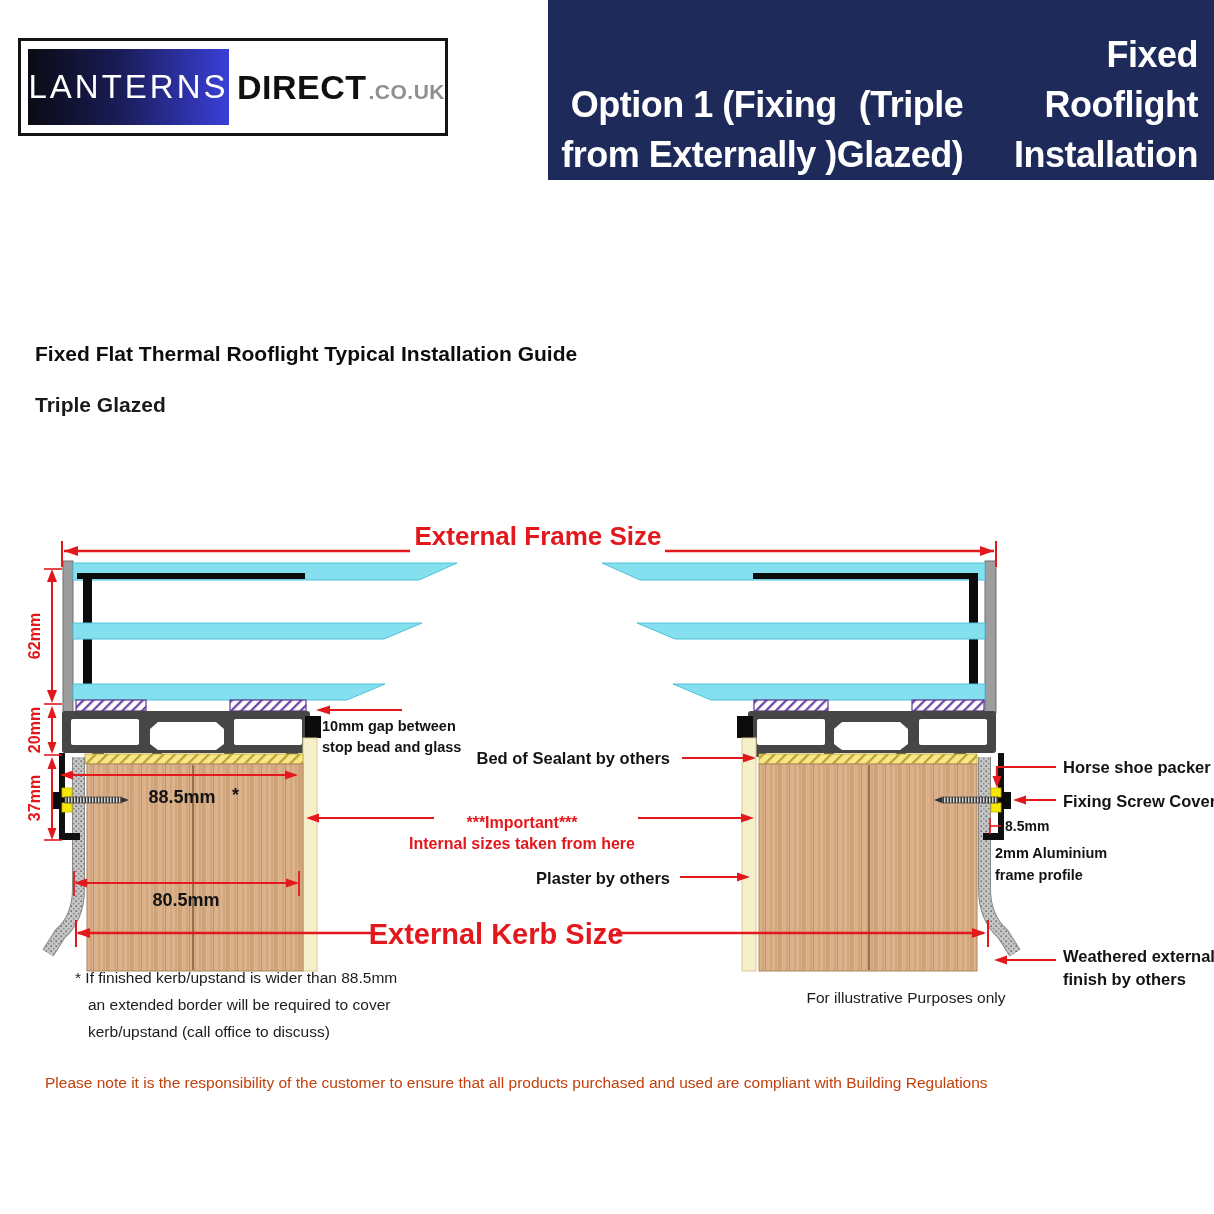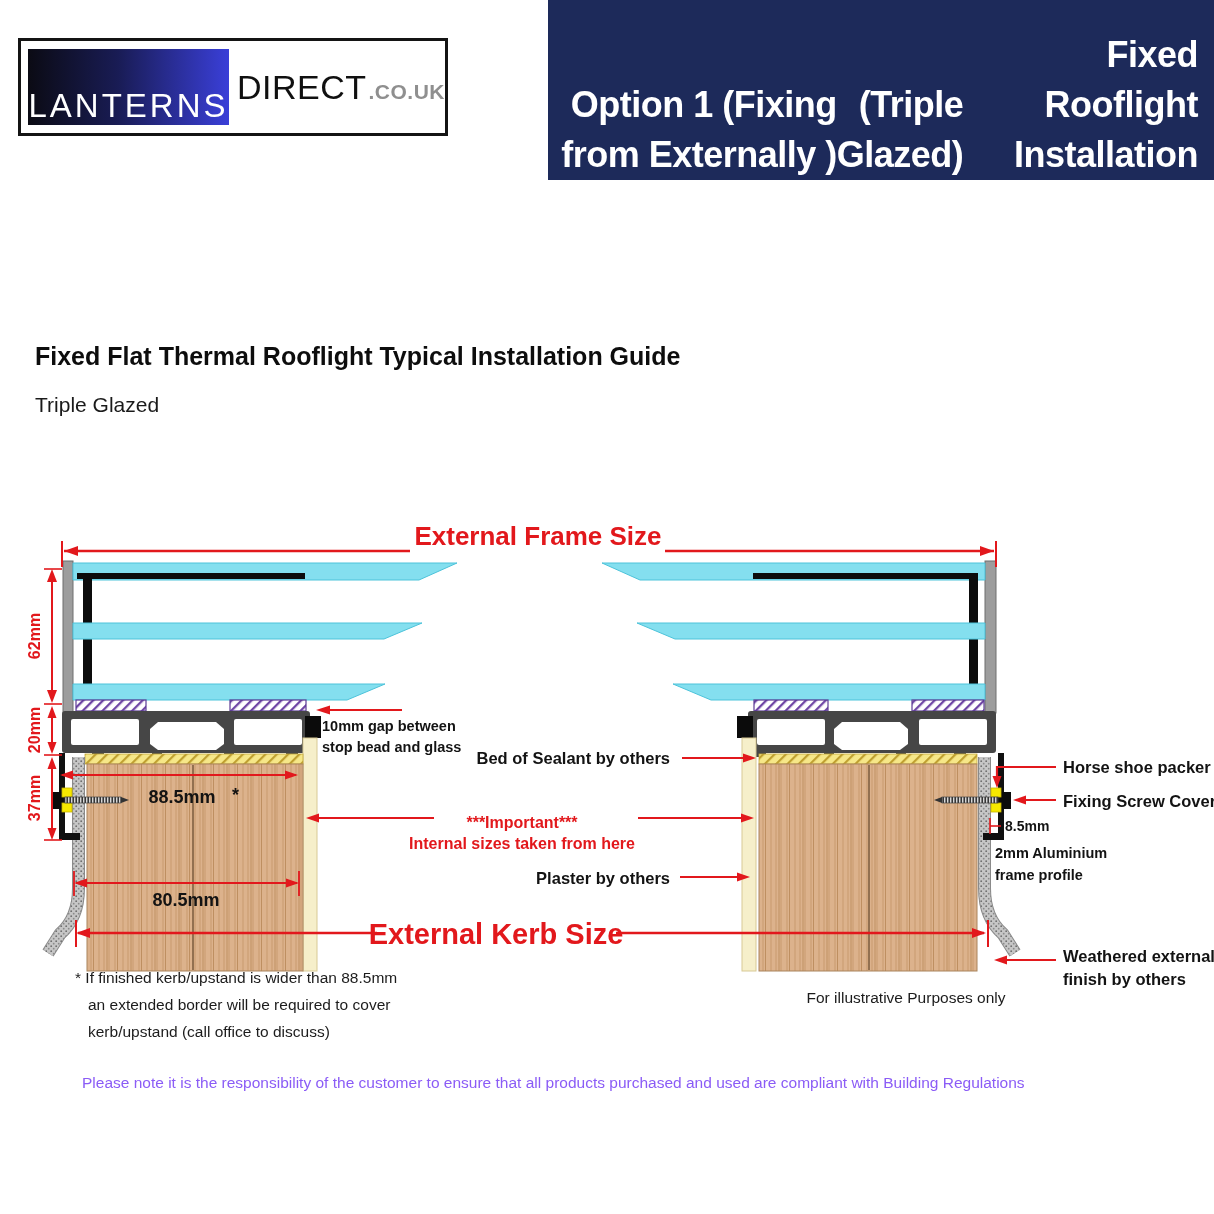--- a/index.html
+++ b/index.html
@@ -3,35 +3,35 @@
 <meta charset="utf-8">
 <style>
   html,body{margin:0;padding:0;background:#fff;}
   #page{position:relative;width:1214px;height:1214px;background:#fff;overflow:hidden;
         font-family:"Liberation Sans",sans-serif;}
   
   .logo-box{position:absolute;left:18px;top:38px;width:424px;height:92px;
             border:3px solid #141414;background:#fff;display:flex;align-items:center;}
   .logo-grad{margin-left:7px;width:222px;height:76px;
              background:linear-gradient(90deg,#0b0b14 0%,#191c55 45%,#3a3fd8 100%);
-             display:flex;align-items:flex-end;justify-content:center;}
+             display:flex;align-items:center;justify-content:center;}
   .logo-grad span{color:#fff;font-size:33px;letter-spacing:3px;font-weight:400;}
   .logo-right{display:inline-flex;align-items:baseline;margin-left:8px;}
-  .logo-direct{font-size:34px;font-weight:400;color:#101010;letter-spacing:.5px;}
+  .logo-direct{font-size:34px;font-weight:700;color:#101010;letter-spacing:.5px;}
   .logo-couk{font-size:21px;font-weight:700;color:#8f8f8f;margin-left:2px;letter-spacing:.5px;}
   
   .banner{position:absolute;left:548px;top:0;width:666px;height:180px;background:#1d2a5a;
           display:flex;flex-direction:row;justify-content:center;align-items:flex-end;
           padding-right:16px;box-sizing:border-box;}
   .banner div{color:#fff;font-size:36px;font-weight:600;line-height:50px;text-align:right;
               letter-spacing:-0.5px;}
   
-  .title{position:absolute;left:35px;top:342px;font-size:25px;font-weight:700;color:#0d0d0d;}
-  .subtitle{position:absolute;left:35px;top:393px;font-size:21px;font-weight:400;color:#1a1a1a;text-align:center;}
-  .disclaimer{position:absolute;left:45px;top:1074px;font-size:15.5px;color:#8b5cf6;margin-left:37px;}
+  .title{position:absolute;left:35px;top:342px;font-size:21px;font-weight:700;color:#0d0d0d;}
+  .subtitle{position:absolute;left:35px;top:393px;font-size:21px;font-weight:700;color:#1a1a1a;text-align:center;}
+  .disclaimer{position:absolute;left:45px;top:1074px;font-size:15.5px;color:#c2410c;}
   svg{position:absolute;left:0;top:0;}
   svg text{font-family:"Liberation Sans",sans-serif;}
   .redbold{fill:#e2181c;font-weight:700;}
   .blkbold{fill:#131313;font-weight:700;}
   .blk{fill:#1c1c1c;font-weight:400;}
 </style>
 </head>
 <body>
 
 <div id="page">

